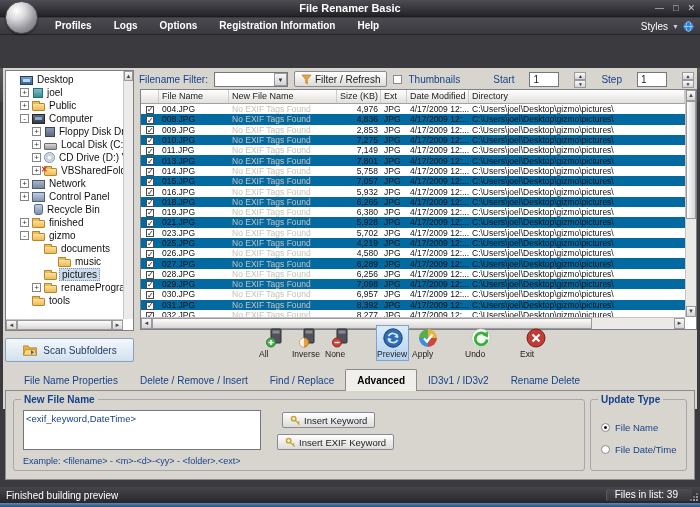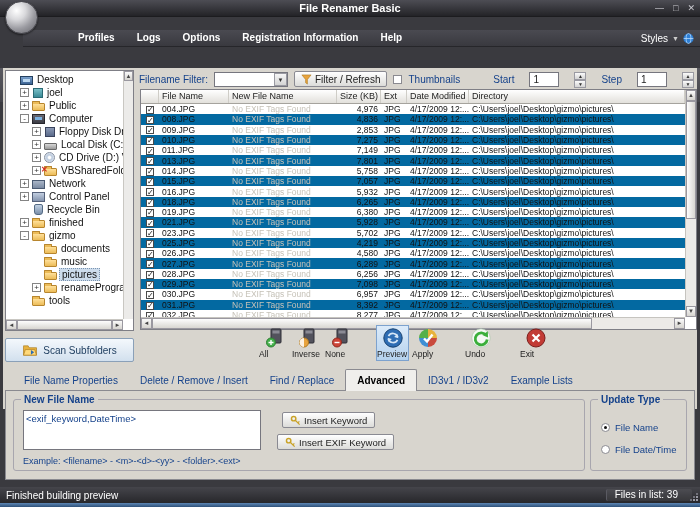--- a/index.html
+++ b/index.html
@@ -9,22 +9,22 @@
 
   
   .titlebar{position:absolute;top:0;left:0;right:0;height:17px;
     background:linear-gradient(#4d4d54,#232327);border-bottom:1px solid #1c1c1f;}
   .title{color:#fff;font-weight:bold;font-size:11px;text-align:center;line-height:17px;}
   .win-controls{position:absolute;right:5px;top:1px;display:flex;gap:9px;}
   .win-controls span{color:#c9c9cf;font-size:9px;line-height:15px;cursor:default;}
   .logo{position:absolute;top:1px;left:5px;width:33px;height:33px;border-radius:50%;z-index:20;
     background:radial-gradient(circle at 34% 28%,#ffffff 0%,#d9d9dc 30%,#9b9ba1 60%,#5f5f66 100%);
     border:1px solid #4a4a50;box-shadow:0 1px 2px rgba(0,0,0,.5);}
-  .menubar{position:absolute;top:30px;left:0;right:0;height:17px;
-    background:linear-gradient(#4a4a51,#39393f);border-bottom:1px solid #26262a;margin-left:23px;}
+  .menubar{position:absolute;top:18px;left:0;right:0;height:17px;
+    background:linear-gradient(#4a4a51,#39393f);border-bottom:1px solid #26262a;}
   .menu-items{display:flex;margin-left:44px;}
   .menu-item{color:#fff;font-weight:bold;font-size:10px;line-height:16px;padding:0 11px;cursor:default;}
   .styles{position:absolute;right:6px;top:0;display:flex;align-items:center;gap:4px;color:#fff;font-size:10px;line-height:17px;}
   .styles .arrow{font-size:7px;color:#ccc;}
 
   
   .pathbar{position:absolute;top:34px;left:0;right:0;height:34px;
     background:linear-gradient(#5a5a61,#44444a);margin-top:34px;}
   .prow{display:flex;align-items:center;height:17px;padding:0 4px;gap:4px;}
   .plabel{color:#fff;font-size:10px;width:40px;flex:none;}
@@ -299,21 +299,21 @@
           <div class="titem" style="padding-left: 13px;">
             <span class="exp">-</span>
             <span class="ticon ico-folder"></span>
             <span class="tlabel">gizmo</span>
           </div>
           <div class="titem" style="padding-left: 25px;">
             <span class="exp noexp"></span>
             <span class="ticon ico-folder"></span>
             <span class="tlabel">documents</span>
           </div>
-          <div class="titem" style="padding-left: 25px; align-items: center;">
+          <div class="titem" style="padding-left: 39px; align-items: center;">
             <span class="exp noexp"></span>
             <span class="ticon ico-folder"></span>
             <span class="tlabel">music</span>
           </div>
           <div class="titem sel" style="padding-left: 25px;">
             <span class="exp noexp"></span>
             <span class="ticon ico-folder"></span>
             <span class="tlabel">pictures</span>
           </div>
           <div class="titem" style="padding-left: 25px;">
@@ -657,21 +657,21 @@
           <div class="albl">Exit</div>
         </div>
       </div>
 
     <div class="tabstrip" id="tabstrip">
         <div class="tab">File Name Properties</div>
         <div class="tab">Delete / Remove / Insert</div>
         <div class="tab">Find / Replace</div>
         <div class="tab active">Advanced</div>
         <div class="tab">ID3v1 / ID3v2</div>
-        <div class="tab">Example Lists</div>
+        <div class="tab">Rename Delete</div>
       </div>
 
     <div class="adv-panel">
       <div class="fieldset fs-new">
         <span class="fs-legend">New File Name</span>
         <textarea class="nfn-text" style="">&lt;exif_keyword,DateTime&gt;</textarea>
         <span class="kbtn kbtn1">
           <svg viewBox="0 0 12 12" width="11" height="11">
             <circle cx="4" cy="4" r="2.4" fill="none" stroke="#c9a227" stroke-width="1.6"></circle>
             <path d="M6 6 L10.5 10.5 M8.6 8.6 L10.2 7" stroke="#c9a227" stroke-width="1.3"></path>

